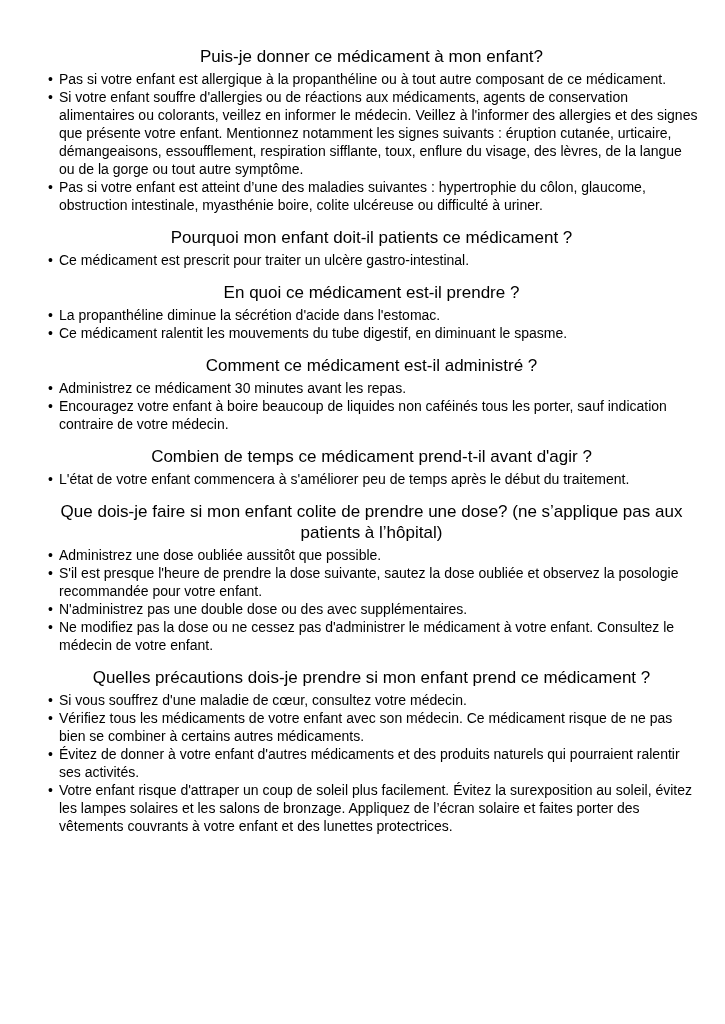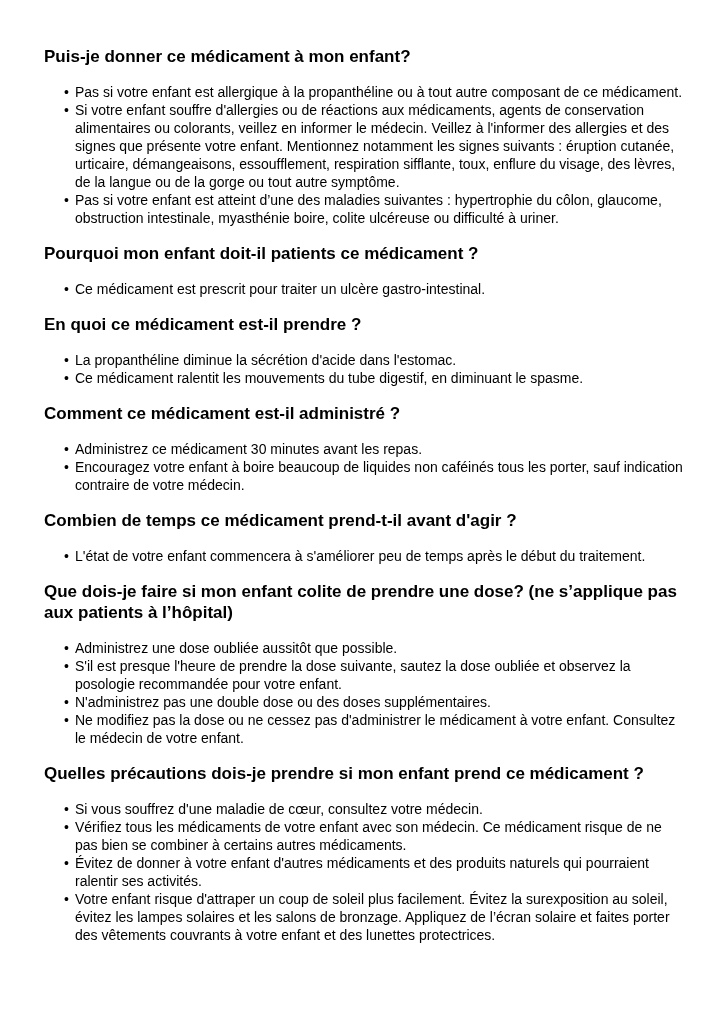--- a/index.html
+++ b/index.html
@@ -18,25 +18,26 @@
     padding: 46px 26px 0 44px;
     overflow: hidden;
   }
   .section {
     margin: 0 0 13px 0;
   }
   .section h2 {
     margin: 0 0 3px 0;
     font-size: 17px;
     line-height: 21px;
-    font-weight: bold;
+    font-weight: normal;
     letter-spacing: 0;
+    text-align: center;
   }
   .section ul {
-    margin: 16px;
+    margin: 0;
     padding: 0;
     list-style: none;
   }
   .section li {
     position: relative;
     padding-left: 15px;
     font-size: 14px;
     line-height: 18px;
   }
   .section li::before {
@@ -88,21 +89,21 @@
     <ul>
           <li>L'état de votre enfant commencera à s'améliorer peu de temps après le début du traitement.</li>
         </ul>
   </section>
 
   <section class="section">
     <h2>Que dois-je faire si mon enfant colite de prendre une dose? (ne s’applique pas aux patients à l’hôpital)</h2>
     <ul>
           <li>Administrez une dose oubliée aussitôt que possible.</li>
           <li>S'il est presque l'heure de prendre la dose suivante, sautez la dose oubliée et observez la posologie recommandée pour votre enfant.</li>
-          <li>N'administrez pas une double dose ou des doses supplémentaires.</li>
+          <li>N'administrez pas une double dose ou des avec supplémentaires.</li>
           <li>Ne modifiez pas la dose ou ne cessez pas d'administrer le médicament à votre enfant. Consultez le médecin de votre enfant.</li>
         </ul>
   </section>
 
   <section class="section">
     <h2>Quelles précautions dois-je prendre si mon enfant prend ce médicament ?</h2>
     <ul>
           <li>Si vous souffrez d'une maladie de cœur, consultez votre médecin.</li>
           <li>Vérifiez tous les médicaments de votre enfant avec son médecin. Ce médicament risque de ne pas bien se combiner à certains autres médicaments.</li>
           <li>Évitez de donner à votre enfant d'autres médicaments et des produits naturels qui pourraient ralentir ses activités.</li>

